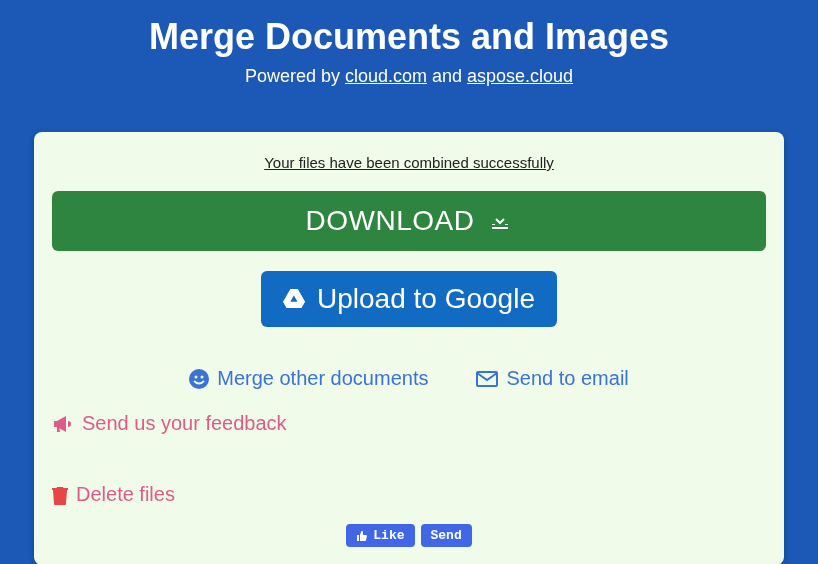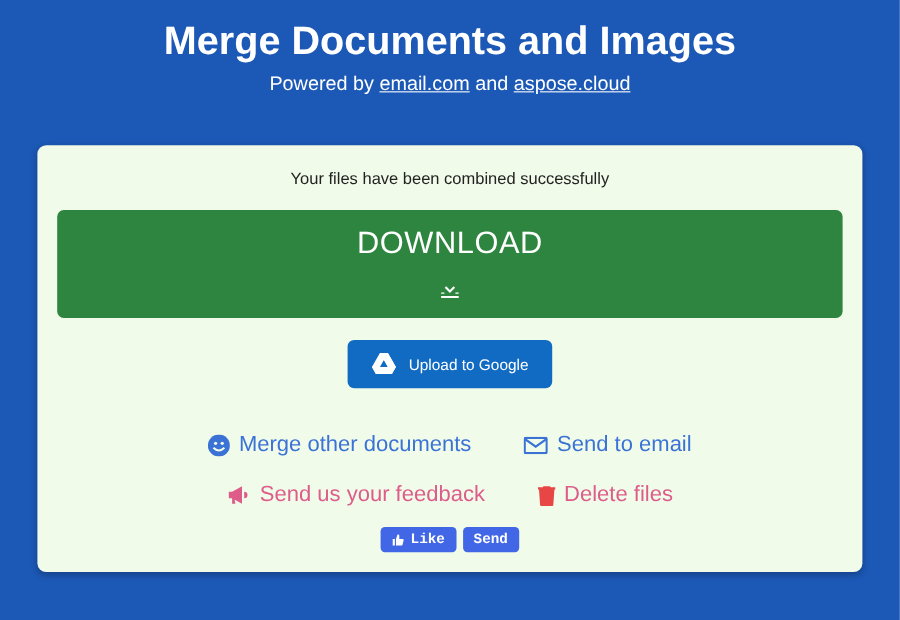--- a/index.html
+++ b/index.html
@@ -33,48 +33,48 @@
     margin: 45px 34px 0 34px;
     border-radius: 8px;
     padding: 22px 18px 18px 18px;
     box-shadow: 0 2px 6px rgba(0,0,0,0.25);
   }
   .status {
     text-align: center;
     color: #222;
     font-size: 15px;
     margin-bottom: 20px;
+    text-decoration: underline;
   }
   .download-btn {
     width: 100%;
     background: #2e853f;
     color: #fff;
     border: none;
     border-radius: 6px;
     font-size: 28px;
     font-weight: 500;
     padding: 14px 0;
     cursor: pointer;
     display: flex;
     align-items: center;
     justify-content: center;
     gap: 14px;
     letter-spacing: 0.5px;
-    flex-direction: column;
   }
   .btn-row {
     display: flex;
     justify-content: center;
     gap: 24px;
     margin-top: 20px;
   }
   .upload-btn {
     border: none;
     color: #fff;
-    font-size: 14px;
+    font-size: 28px;
     font-weight: 400;
     padding: 12px 22px;
     border-radius: 6px;
     cursor: pointer;
     display: flex;
     align-items: center;
     gap: 12px;
   }
   .google { background: #126bc2; }
   .dropbox { background: #6a3cd0; }
@@ -85,21 +85,21 @@
     margin-top: 40px;
     font-size: 20px;
     text-align: right;
   }
   .links-row .link {
     display: flex;
     align-items: center;
     gap: 8px;
     cursor: pointer;
   }
-  .links-row.second { margin-top: 22px; }
+  .links-row.second { margin-top: 22px; flex-direction: column; }
   .blue { color: #3a72d6; }
   .pink { color: #de5c8a; }
   .social-row {
     display: flex;
     justify-content: center;
     gap: 6px;
     margin-top: 18px;
   }
   .fb-btn {
     background: #4267e6;
@@ -117,21 +117,21 @@
   }
   svg { display: block; }
 </style>
 </head>
 <body>
 
 <div class="page">
   <div class="header">
     <div class="title">Merge Documents and Images</div>
     <div class="subtitle">
-      <span>Powered by </span><a>email.com</a><span> and </span><a>aspose.cloud</a>
+      <span>Powered by </span><a>cloud.com</a><span> and </span><a>aspose.cloud</a>
     </div>
   </div>
 
   <div class="card">
     <div class="status">Your files have been combined successfully</div>
 
     <button class="download-btn">
       <span>DOWNLOAD</span>
       <span>
         <svg width="24" height="24" viewBox="0 0 24 24" fill="#fff">

